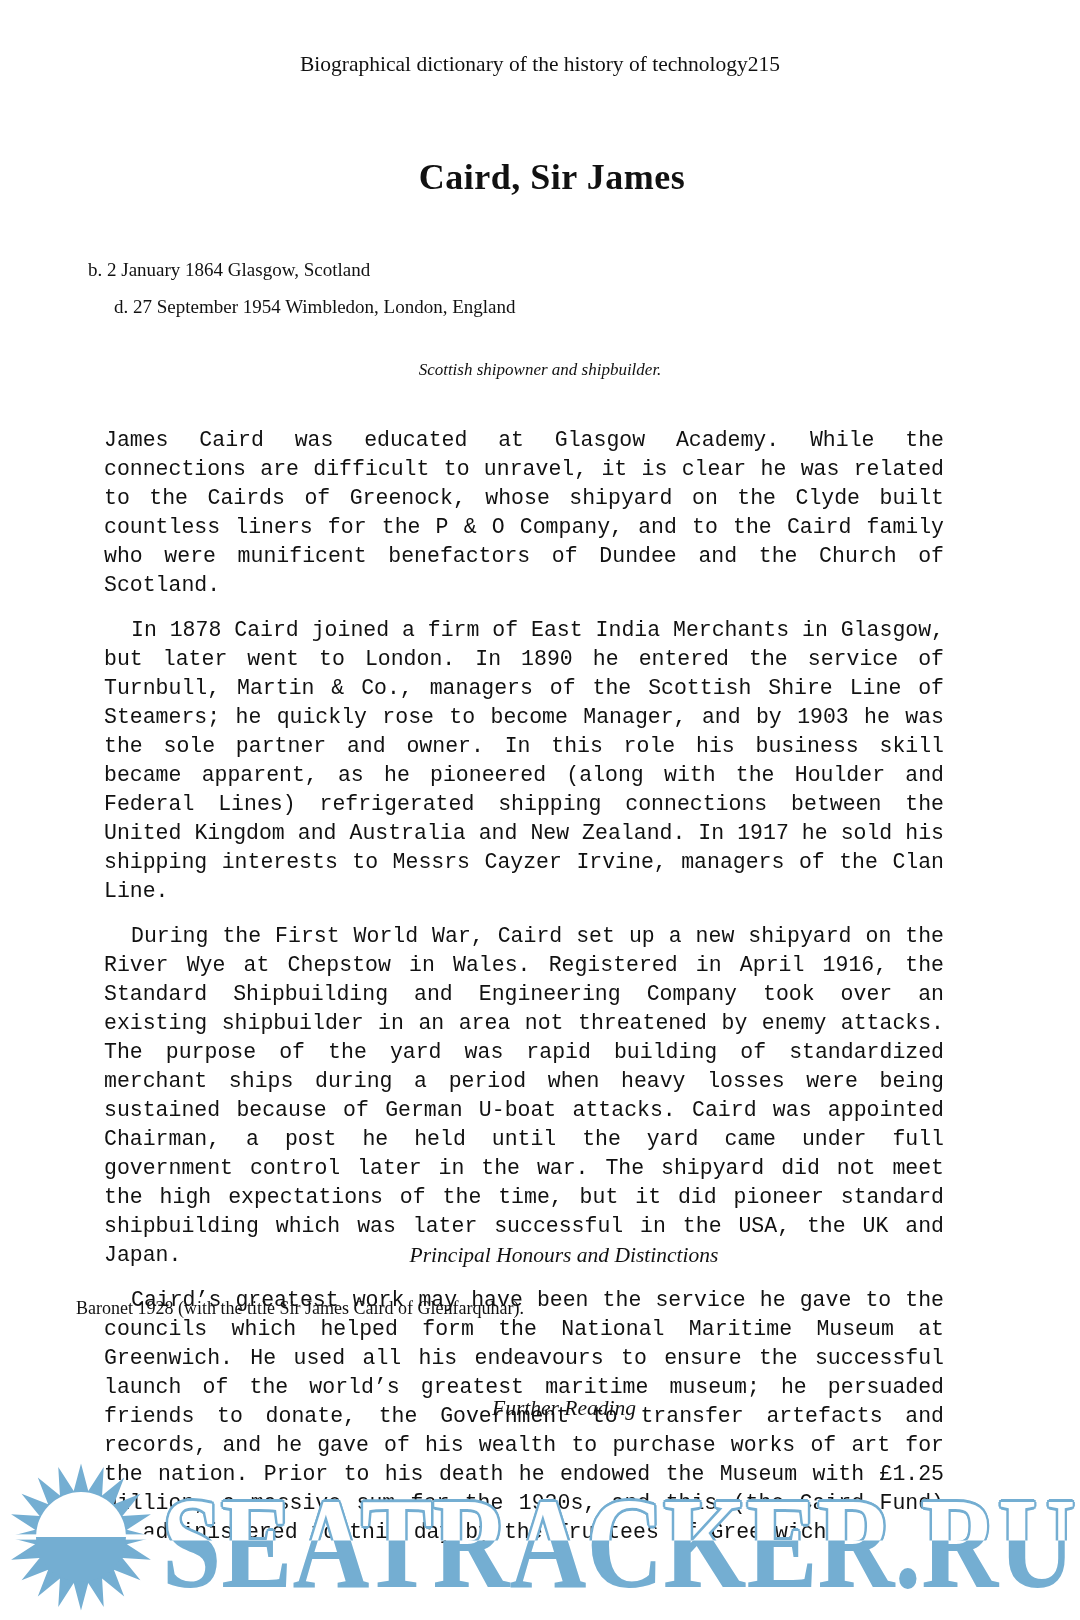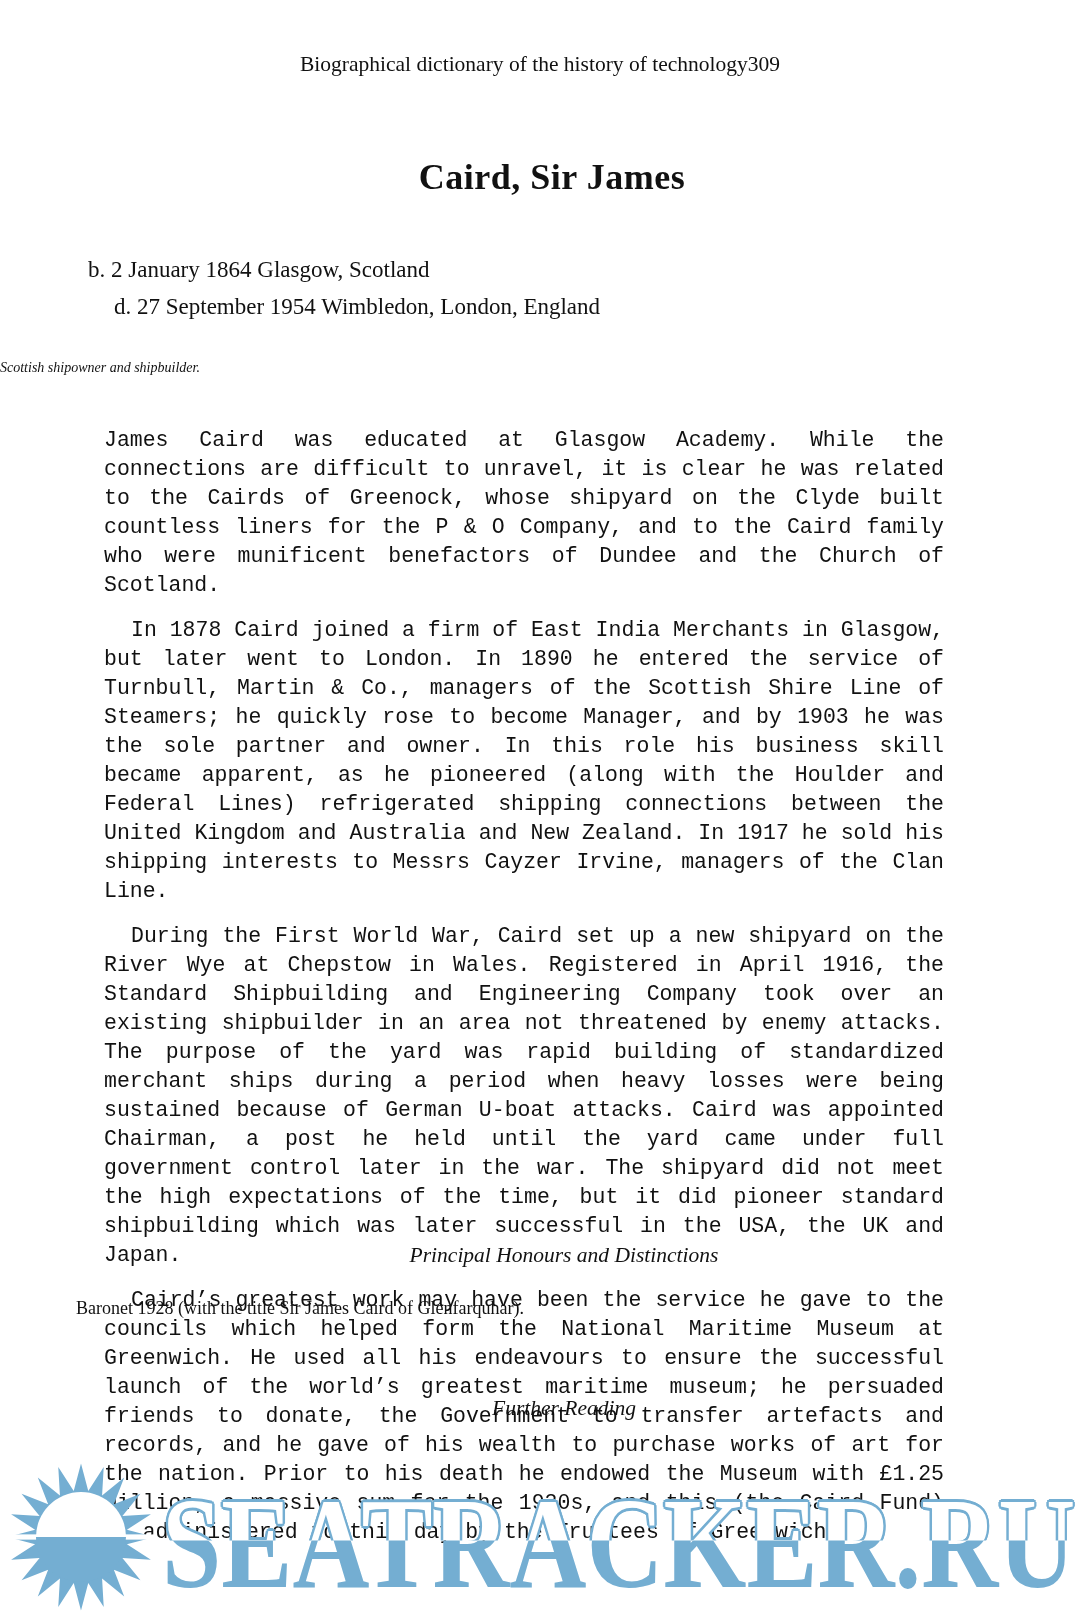--- a/index.html
+++ b/index.html
@@ -16,26 +16,26 @@
     display: flex; justify-content: center; align-items: baseline; 
     font-size: 21.5px;
   }
   .article-title {
     position: absolute; top: 156px; left: 12px; width: 100%;
     text-align: center; font-size: 36px; font-weight: bold;
     letter-spacing: 0.5px;
   }
   .vitals {
     position: absolute; top: 255px; left: 88px;
-    font-size: 23px; line-height: 29px;
+    font-size: 19px; line-height: 29px;
   }
   .vitals .died { padding-left: 26px; margin-top: 8px; }
   .role-line {
     position: absolute; top: 360px; left: 0; width: 100%;
-    font-style: italic; font-size: 14px; font-family: Liberation Serif, serif;
+    text-align: center; font-style: italic; font-size: 17px; font-family: Liberation Serif, serif;
   }
   .body-text {
     position: absolute; top: 410px; left: 88px; width: 872px;
     font-size: 21.5px; line-height: 29px; text-align: justify;
   }
   .body-text p { margin: 16px; font-family: Liberation Mono, monospace; }
   .body-text p + p { text-indent: 27px; }
   .section-heading {
     position: absolute; left: 0; width: 100%;
     text-align: center; font-style: italic; font-size: 21.5px; padding-left: 48px;
@@ -74,21 +74,21 @@
   .wm-bottom {
     color: #74aed2;
     clip-path: inset(48% 0 0 0);
   }
 </style>
 </head>
 <body>
 
 <header class="running-header">
   <span>Biographical dictionary of the history of technology</span>
-  <span>309</span>
+  <span>215</span>
 </header>
 
 <h1 class="article-title">Caird, Sir James</h1>
 
 <div class="vitals">
   <div class="born">b. 2 January 1864 Glasgow, Scotland</div>
   <div class="died">d. 27 September 1954 Wimbledon, London, England</div>
 </div>
 
 <div class="role-line">Scottish shipowner and shipbuilder.</div>

